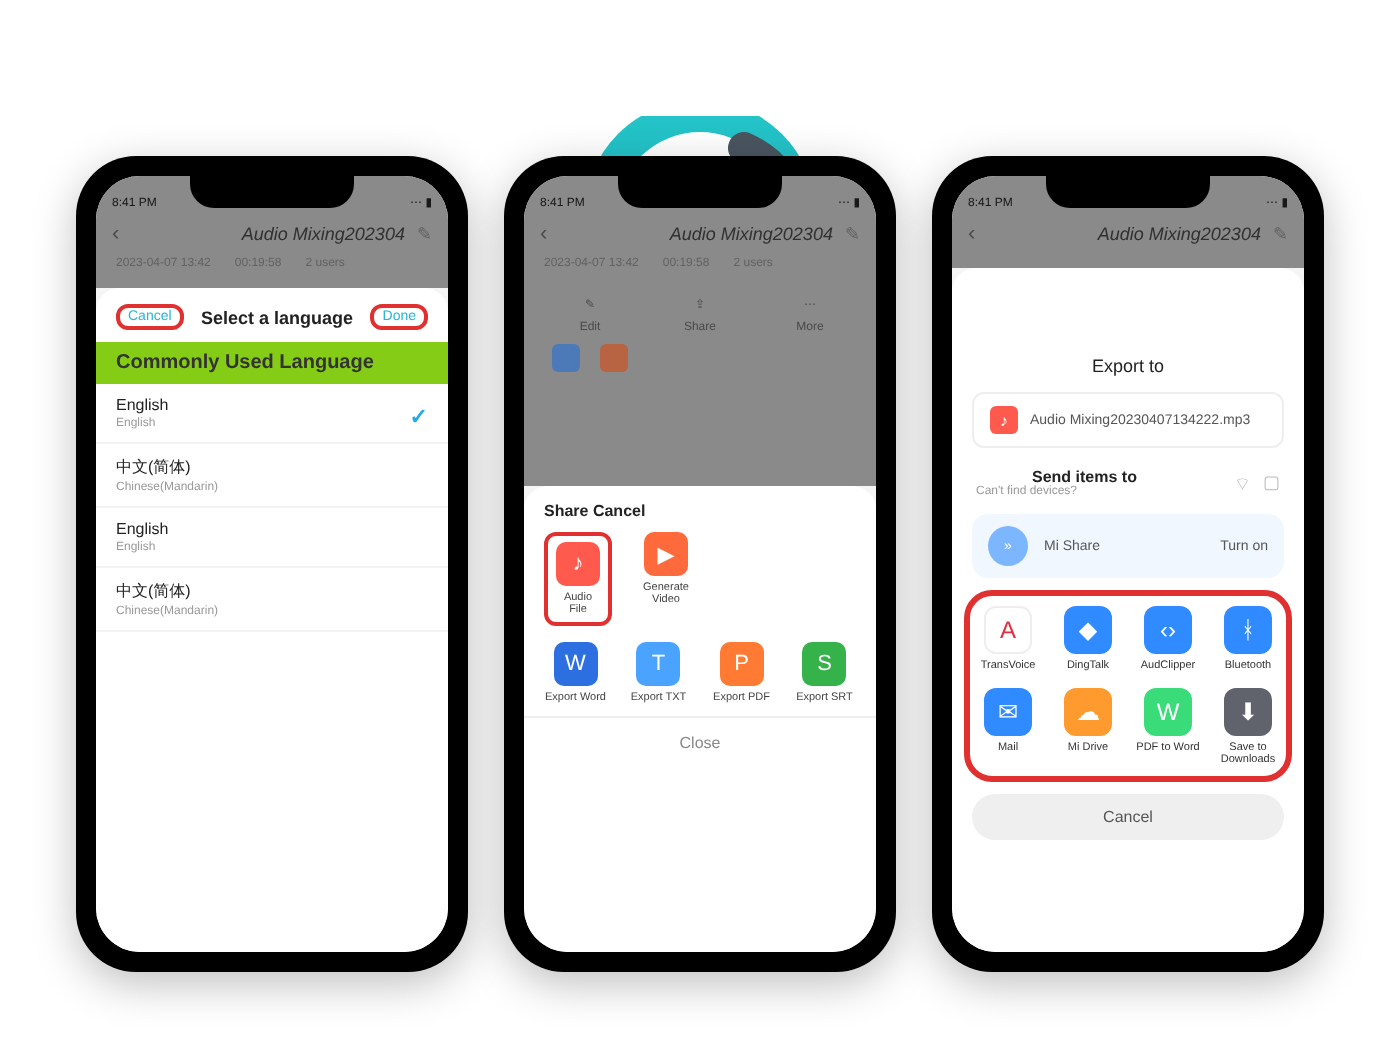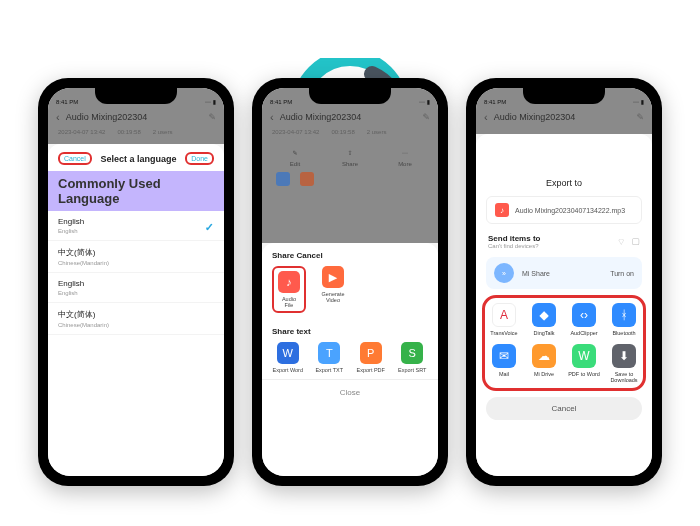--- a/index.html
+++ b/index.html
@@ -63,21 +63,21 @@
   
   .app-header {
     padding: 6px 8px 4px;
     display: flex;
     align-items: center;
     gap: 6px;
     font-size: 9px;
     color: #444;
   }
   .back-chevron { font-size: 11px; color: #666; }
-  .app-title { flex: 1; text-align: left; font-weight: 500; }
+  .app-title { flex: 1; text-align: right; font-weight: 500; font-style: italic; }
   .pencil { font-size: 9px; color: #888; }
 
   .meta-row {
     display: flex;
     gap: 12px;
     padding: 2px 10px 6px;
     font-size: 6px;
     color: #888;
   }
   .toolbar {
@@ -106,21 +106,21 @@
     display: flex; flex-direction: column;
   }
   .sheet-hdr {
     display:flex;justify-content:space-between;align-items:center;
     padding: 8px 10px 6px;
     font-size: 8px;
   }
   .sheet-hdr .btn { color:#27b4d6; font-size:7px; }
   .sheet-title { font-weight:600; font-size:9px; }
   .red-box { border:2px solid #e03030; border-radius:6px; padding:1px 4px; }
-  .sec-label { background:#c4b5fd; padding:5px 10px; font-size:13px; font-weight:600; color:#333; }
+  .sec-label { background:#84cc16; padding:5px 10px; font-size:10px; font-weight:600; color:#333; }
   .lang-item { padding:6px 10px; border-bottom:1px solid #f3f3f3; display:flex;justify-content:space-between;align-items:flex-end;}
   .lang-name { font-size:8px; color:#222; }
   .lang-sub { font-size:6px; color:#999; display:block; margin-top:2px;}
   .check { color:#2aa8e0; font-size:11px; font-weight:bold; }
 
   
   .share-section-title { font-size:8px; font-weight:600; padding:8px 10px 4px; }
   .share-grid { display:flex; gap:10px; padding:2px 10px 6px; }
   .share-grid.wide { justify-content:space-between; }
   .share-item { display:flex;flex-direction:column;align-items:center;gap:3px; width:34px;}
@@ -128,21 +128,21 @@
   .share-lbl { font-size:5.5px; color:#444; text-align:center; line-height:1.1;}
   .close-bar { text-align:center; padding:8px 0 6px; font-size:8px; color:#888; border-top:1px solid #eee;}
   .body-area { position:absolute; top:70px; left:10px; right:10px; height:40px; }
   .body-area .blob { width:14px;height:14px;border-radius:3px;display:inline-block;margin:14px 4px;}
 
   
   .export-title { text-align:center;font-size:9px;font-weight:500;padding:10px 0 8px;margin-top:34px;}
   .file-chip { margin:0 10px 10px; padding:6px 8px; border:1px solid #eee;border-radius:6px;display:flex;align-items:center;gap:6px;font-size:7px;color:#555;}
   .file-chip .fc-icn{ width:14px;height:14px;background:#ff5a4d;border-radius:3px;display:flex;align-items:center;justify-content:center;color:#fff;font-size:8px;}
   .send-row { display:flex;justify-content:space-between;align-items:center;padding:0 12px 2px;}
-  .send-title{font-size:8px;font-weight:600;}
+  .send-title{font-size:8px;font-weight:600;margin-left:28px;}
   .send-sub{font-size:6px;color:#999;}
   .send-icons{display:flex;gap:6px;color:#bbb;font-size:9px;}
   .mishare { margin:6px 10px 8px; background:#f0f7ff;border-radius:8px;padding:6px 8px;display:flex;align-items:center;gap:8px;font-size:7px;color:#555;}
   .mishare .ms-icn{width:20px;height:20px;border-radius:50%;background:#7cb6ff;display:flex;align-items:center;justify-content:center;color:#fff;}
   .mishare .spacer{flex:1;}
   .app-grid{ display:grid;grid-template-columns:repeat(4,1fr);gap:8px 4px;padding:6px 10px;}
   .app-cell{display:flex;flex-direction:column;align-items:center;gap:3px;}
   .app-icn{width:24px;height:24px;border-radius:6px;display:flex;align-items:center;justify-content:center;font-size:12px;color:#fff;}
   .app-lbl{font-size:5.5px;color:#333;text-align:center;line-height:1.1;}
   .red-outline{ position:absolute;border:3px solid #e03030;border-radius:14px;}
@@ -251,21 +251,20 @@
         <div class="share-grid">
           <div class="share-item red-box" style="padding:3px;">
             <div class="share-icn" style="background:#ff5a4d;">♪</div>
             <div class="share-lbl">Audio File</div>
           </div>
           <div class="share-item">
             <div class="share-icn" style="background:#ff6a3d;">▶</div>
             <div class="share-lbl">Generate Video</div>
           </div>
         </div>
-        <div class="share-section-title">Share text</div>
         <div class="share-grid wide">
           <div class="share-item">
               <div class="share-icn" style="background:#2d6fe0;">W</div>
               <div class="share-lbl">Export Word</div>
             </div>
           <div class="share-item">
               <div class="share-icn" style="background:#4aa3ff;">T</div>
               <div class="share-lbl">Export TXT</div>
             </div>
           <div class="share-item">

